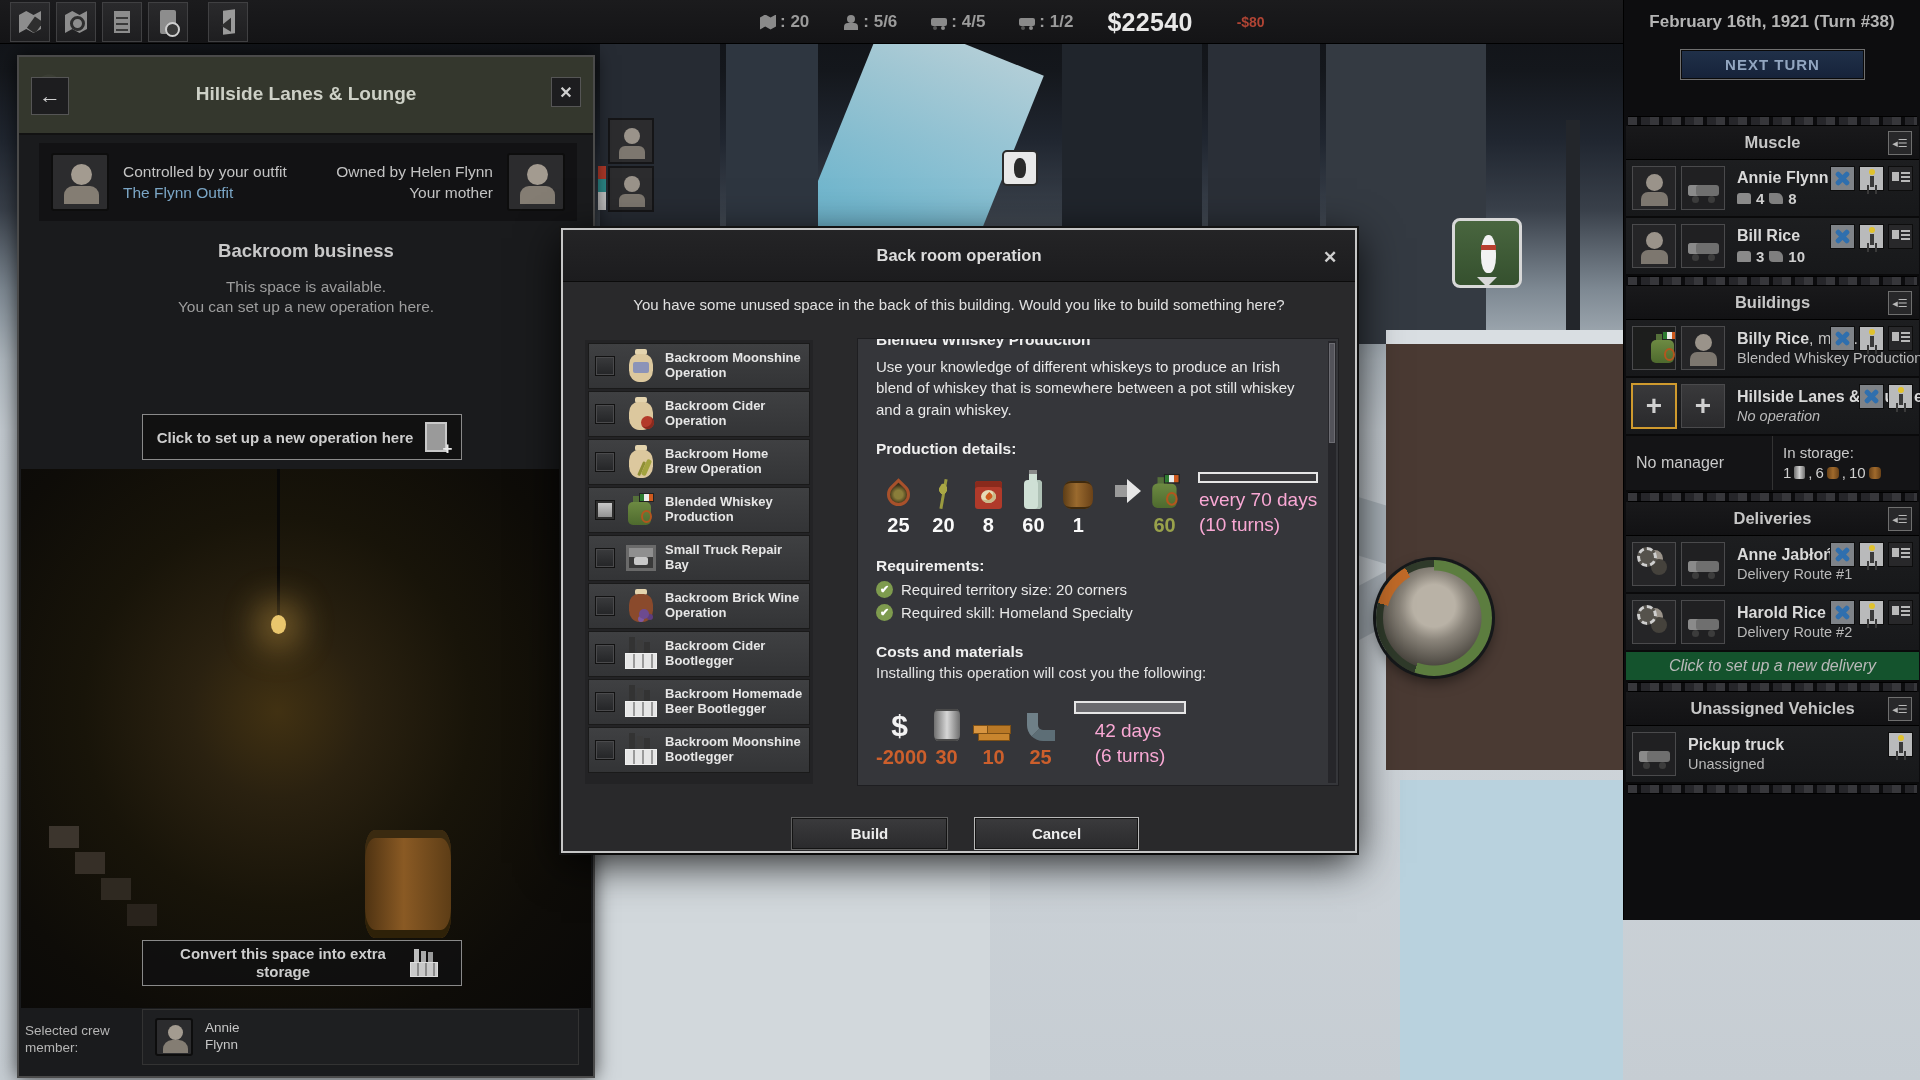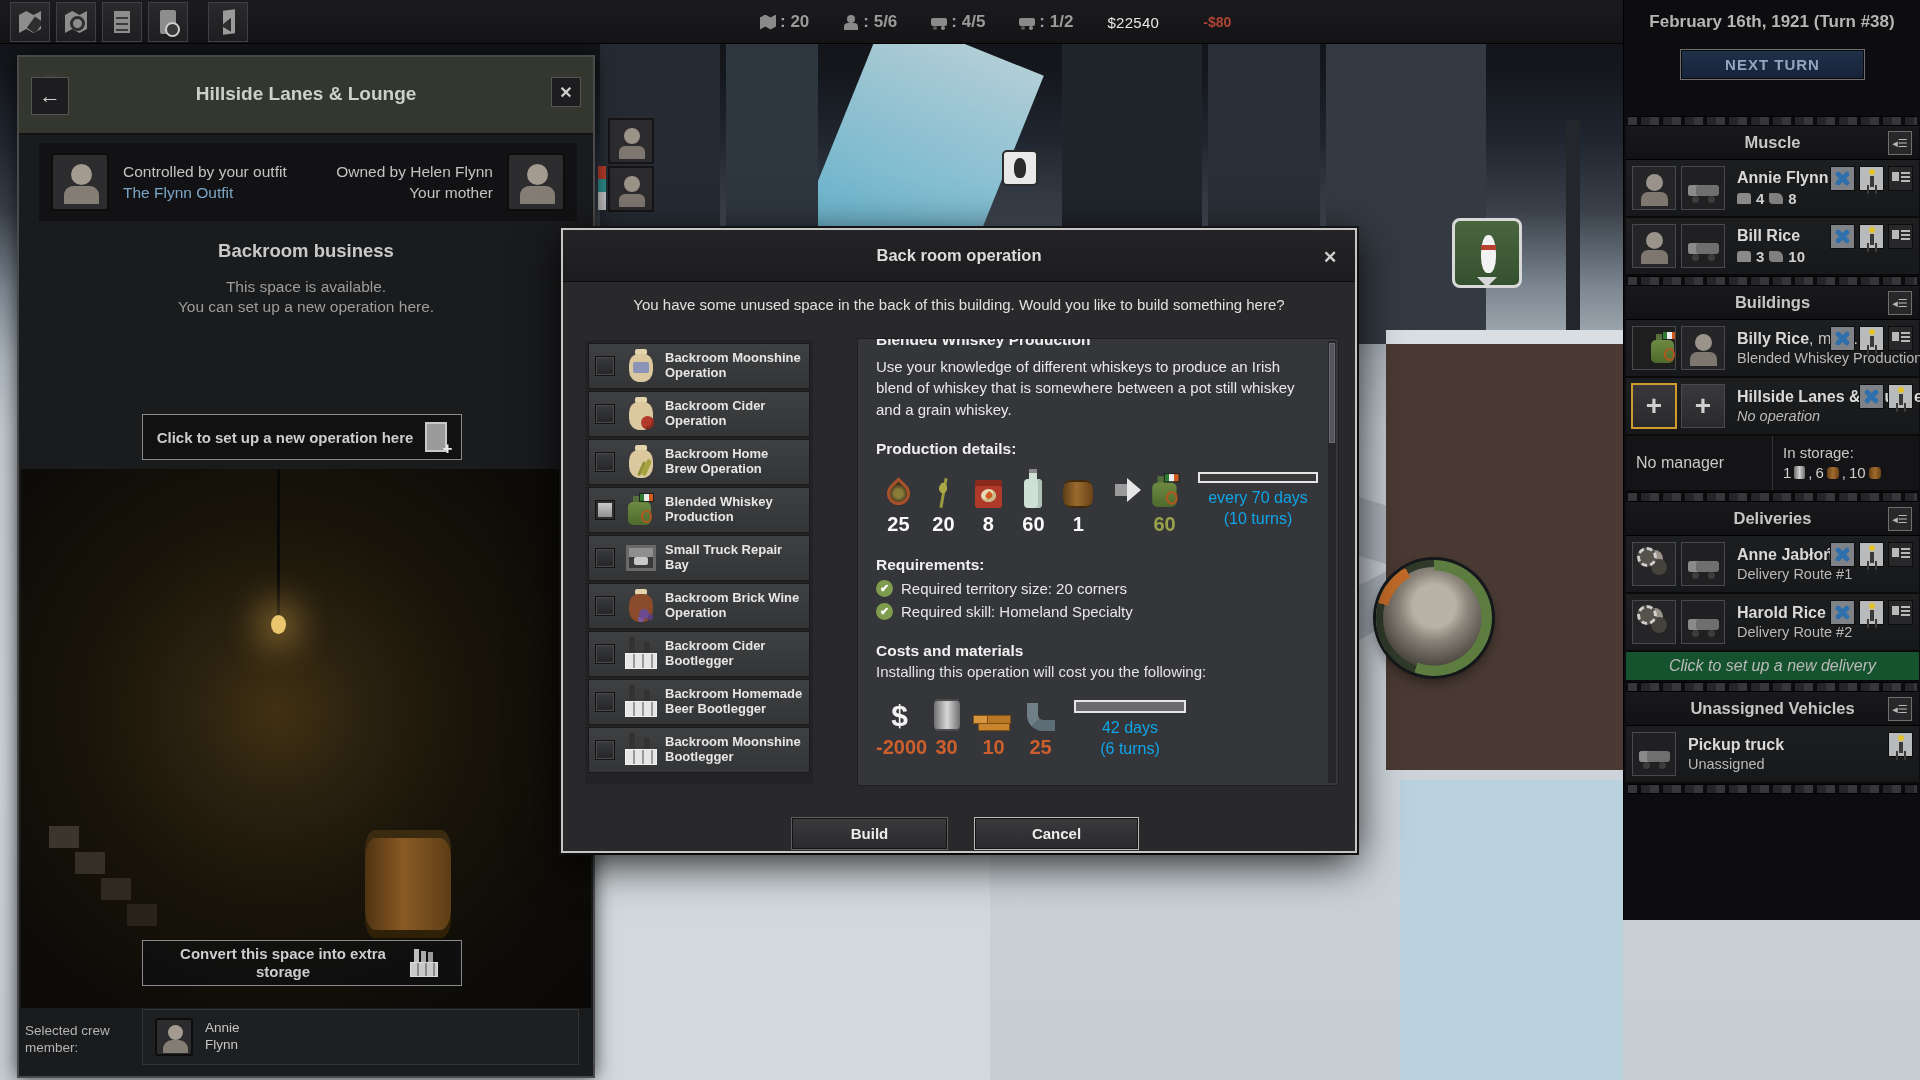--- a/index.html
+++ b/index.html
@@ -60,21 +60,21 @@
   #stats { position:absolute; left:760px; top:0; height:44px; display:flex; align-items:center; gap:34px; }
   .stat { display:flex; align-items:center; gap:4px; color:#9b9b9b; font-size:17px; font-weight:bold; }
   .sic { width:16px; height:15px; position:relative; }
   .sic::before, .sic::after { content:""; position:absolute; background:#8a8a8a; }
   .g-territory-icon::before { inset:0; clip-path:polygon(0 20%,33% 0,66% 20%,100% 0,100% 80%,66% 100%,33% 80%,0 100%); }
   .g-crew-icon::before { left:4px; top:0; width:8px; height:8px; border-radius:50%; }
   .g-crew-icon::after { left:1px; top:8px; width:14px; height:7px; border-radius:4px 4px 0 0; }
   .g-cars-icon::before, .g-trucks-icon::before { left:0; top:3px; width:16px; height:8px; border-radius:2px; }
   .g-cars-icon::after, .g-trucks-icon::after { left:2px; top:11px; width:4px; height:4px; border-radius:50%;
       box-shadow:8px 0 0 #8a8a8a; background:#555; }
-  #money { color:#e8e8e8; font-size:15px; font-weight:normal; letter-spacing:.3px; }
+  #money { color:#e8e8e8; font-size:25px; font-weight:bold; letter-spacing:.3px; }
   #money-delta { color:#b04434; font-size:14px; font-weight:bold; margin-left:10px; }
 
   
   #sidebar { position:absolute; left:1623px; top:0; width:297px; height:920px; z-index:16;
       background:#0d0d0f; border-left:1px solid #000; }
   #sidebar::before { content:""; position:absolute; inset:0;
       background-image:radial-gradient(circle at 20% 20%, rgba(255,255,255,.015) 0 6px, transparent 7px); }
   #turn-date { position:absolute; left:0; top:12px; width:100%; text-align:center;
       color:#b4b4b4; font-size:17px; font-weight:bold; }
   #next-turn { position:absolute; left:57px; top:50px; width:183px; height:29px; cursor:pointer;
@@ -243,21 +243,21 @@
   .pcell { width:47px; text-align:center; }
   .pcell .ic { height:38px; display:flex; align-items:flex-end; justify-content:center; }
   .pcell .val { color:#fafafa; font-size:20px; font-weight:bold; margin-top:5px; }
   .pcell.out .val { color:#99a24b; }
   .arrowcell { width:42px; display:flex; align-items:center; justify-content:center; align-self:center; margin-bottom:26px; }
   .garrow { position:relative; width:12px; height:12px; background:#9a9a9a; }
   .garrow::after { content:""; position:absolute; left:12px; top:-6px; border:12px solid transparent; border-left:14px solid #e6e6e6; }
   .cyclecell { margin-left:10px; display:flex; flex-direction:column; align-items:center; align-self:flex-start; margin-top:2px; }
   .hbar { width:120px; height:11px; border:2px solid #e6e6e6; background:#3a3a3d; }
   .hbar.fill { background:#6a6a6e; height:13px; width:112px; }
-  .cycletxt { color:#0ea5e9; font-size:16px; line-height:1.3; margin-top:5px; text-align:center; }
+  .cycletxt { color:#f9a8d4; font-size:19px; line-height:1.3; margin-top:5px; }
   #req-title { margin-top:20px; }
   .req-row { display:flex; align-items:center; gap:8px; margin-top:6px; }
   .gcheck { width:17px; height:17px; border-radius:50%; background:#7e9b4e; color:#fff; font-size:11px; font-weight:bold;
       display:flex; align-items:center; justify-content:center; flex:0 0 auto; }
   .req-row .rtx { color:#e8e8e8; font-size:15px;text-align:right; }
   #cost-title { margin-top:22px; }
   #cost-sub { color:#e4e4e4; font-size:15px; margin-top:3px; }
   .ccell .val { color:#cc5f2c; }
   .dollar { color:#f2f2f2; font-size:30px; font-weight:bold; line-height:1; }
   .i-mbarrel { width:26px; height:32px; border-radius:4px/6px;

